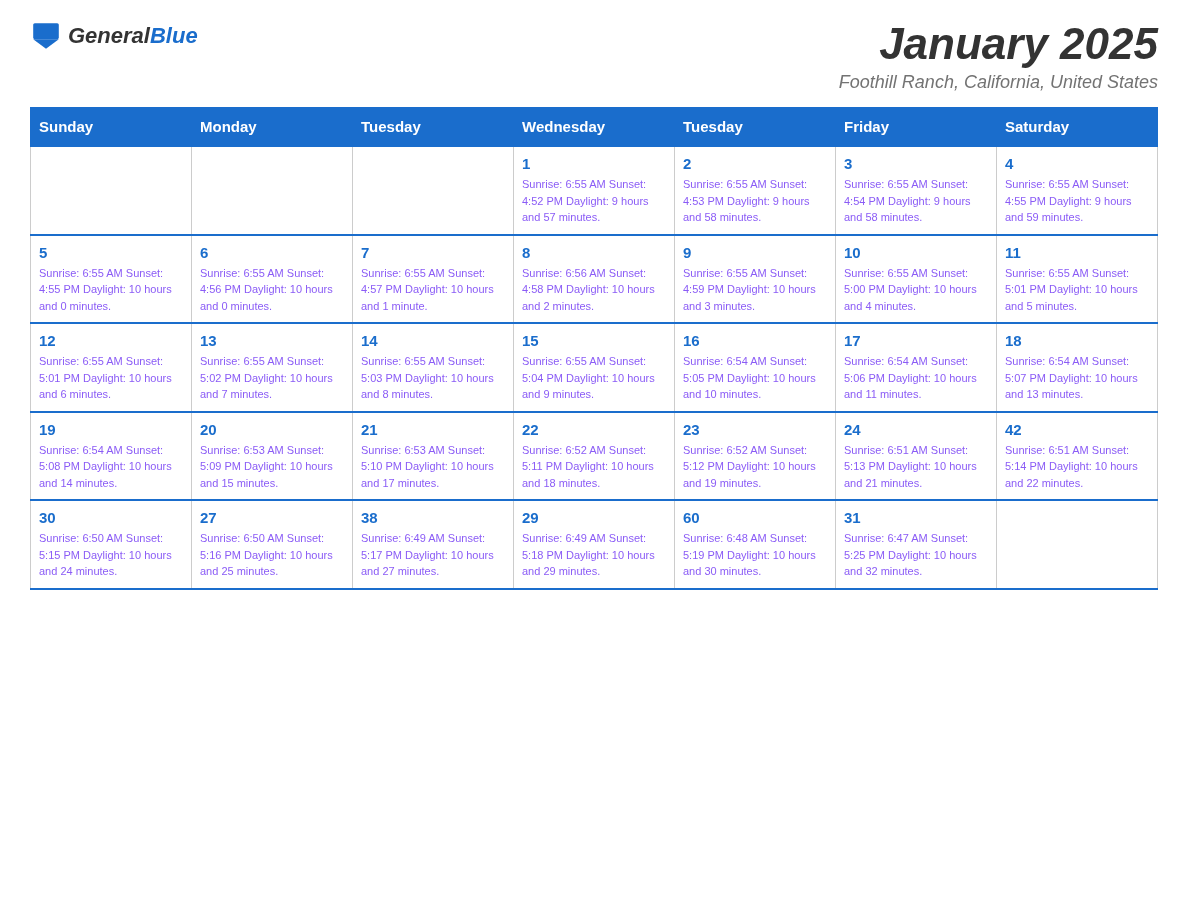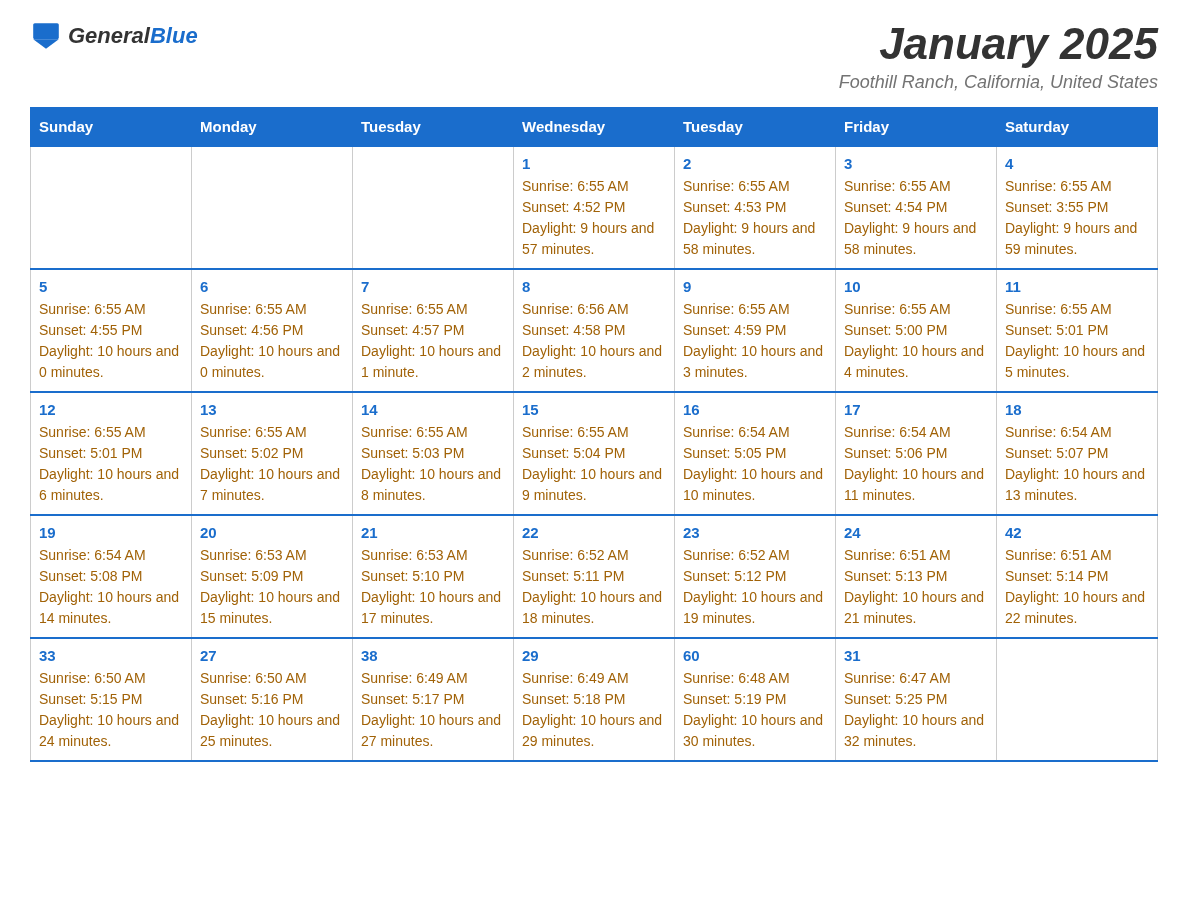--- a/index.html
+++ b/index.html
@@ -74,22 +74,22 @@
       color: #333;
     }
     .day-num {
       font-size: 15px;
       font-weight: bold;
       color: #1a6dcc;
       display: block;
       margin-bottom: 4px;
     }
     .day-info {
-      font-size: 14px;
-      color: #a16207;
+      font-size: 11px;
+      color: #8b5cf6;
       line-height: 1.5;
     }
     .empty-cell {
       background: #fff;
     }
     tr {
       border-bottom: 2px solid #1a6dcc;
     }
   </style>
 </head>
@@ -145,21 +145,21 @@
         <td>
           <span class="day-num">3</span>
           <div class="day-info">Sunrise: 6:55 AM
 Sunset: 4:54 PM
 Daylight: 9 hours
 and 58 minutes.</div>
         </td>
         <td>
           <span class="day-num">4</span>
           <div class="day-info">Sunrise: 6:55 AM
-Sunset: 3:55 PM
+Sunset: 4:55 PM
 Daylight: 9 hours
 and 59 minutes.</div>
         </td>
       </tr>
       <tr>
         <td>
           <span class="day-num">5</span>
           <div class="day-info">Sunrise: 6:55 AM
 Sunset: 4:55 PM
 Daylight: 10 hours
@@ -305,21 +305,21 @@
         <td>
           <span class="day-num">42</span>
           <div class="day-info">Sunrise: 6:51 AM
 Sunset: 5:14 PM
 Daylight: 10 hours
 and 22 minutes.</div>
         </td>
       </tr>
       <tr>
         <td>
-          <span class="day-num">33</span>
+          <span class="day-num">30</span>
           <div class="day-info">Sunrise: 6:50 AM
 Sunset: 5:15 PM
 Daylight: 10 hours
 and 24 minutes.</div>
         </td>
         <td>
           <span class="day-num">27</span>
           <div class="day-info">Sunrise: 6:50 AM
 Sunset: 5:16 PM
 Daylight: 10 hours

